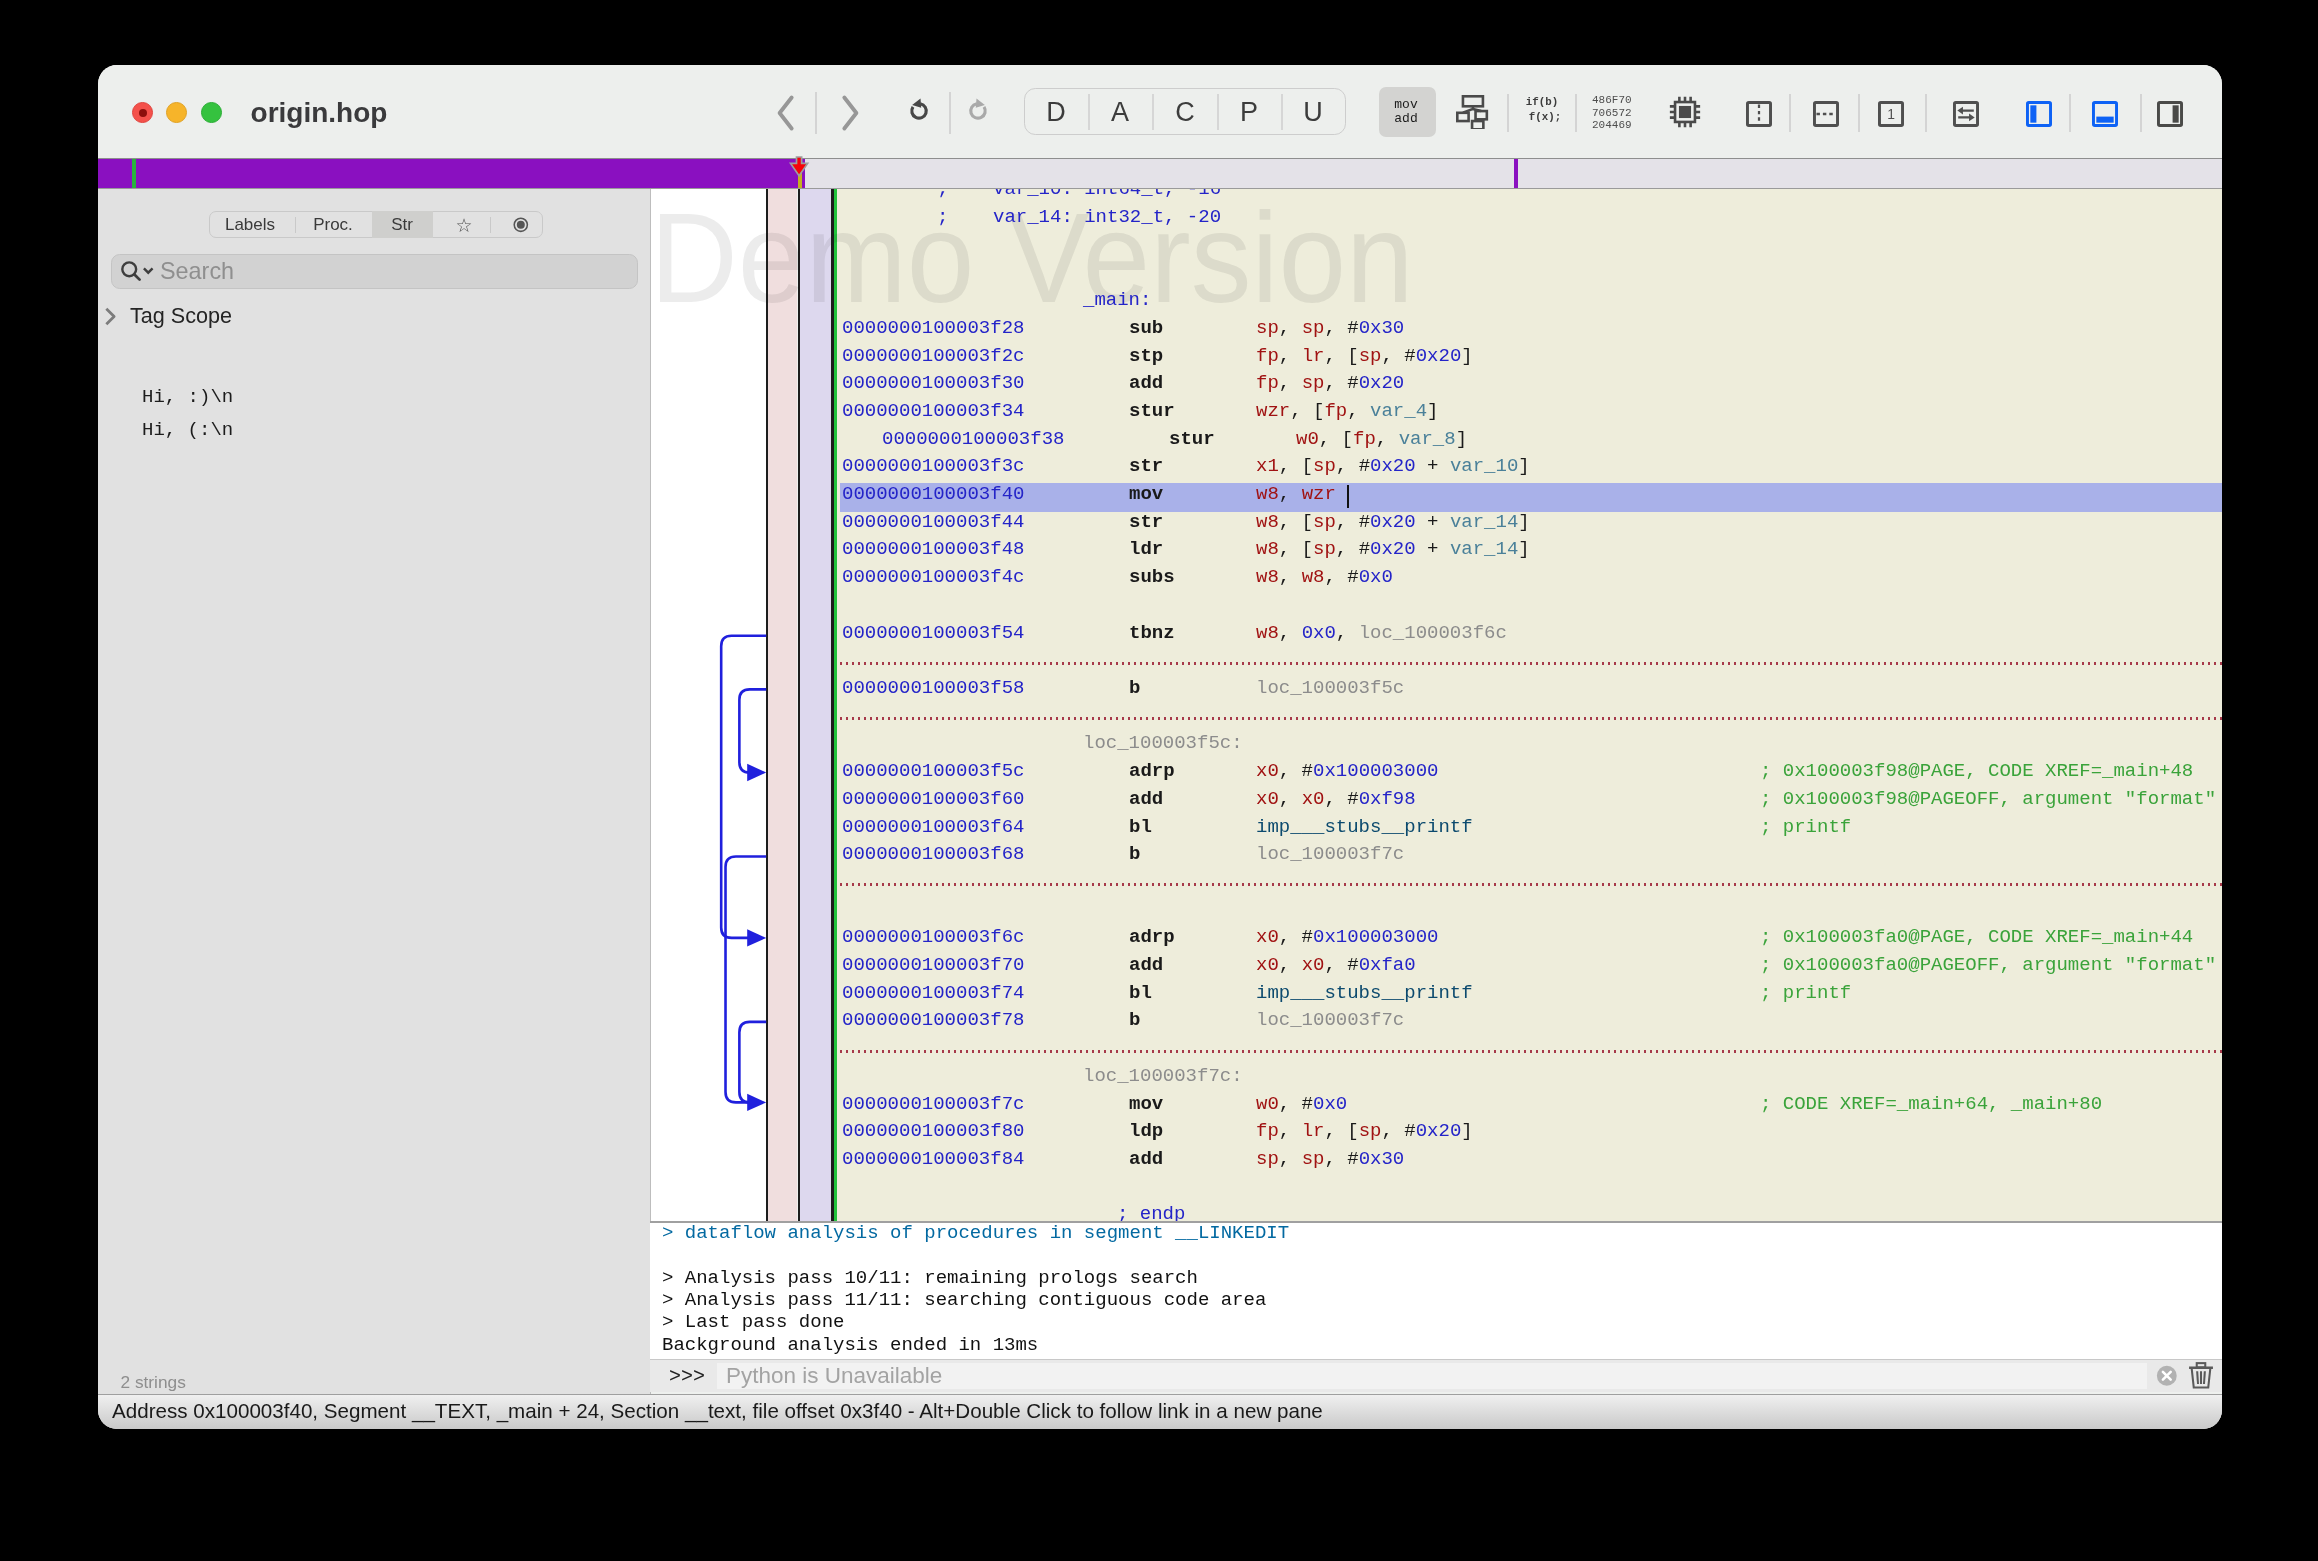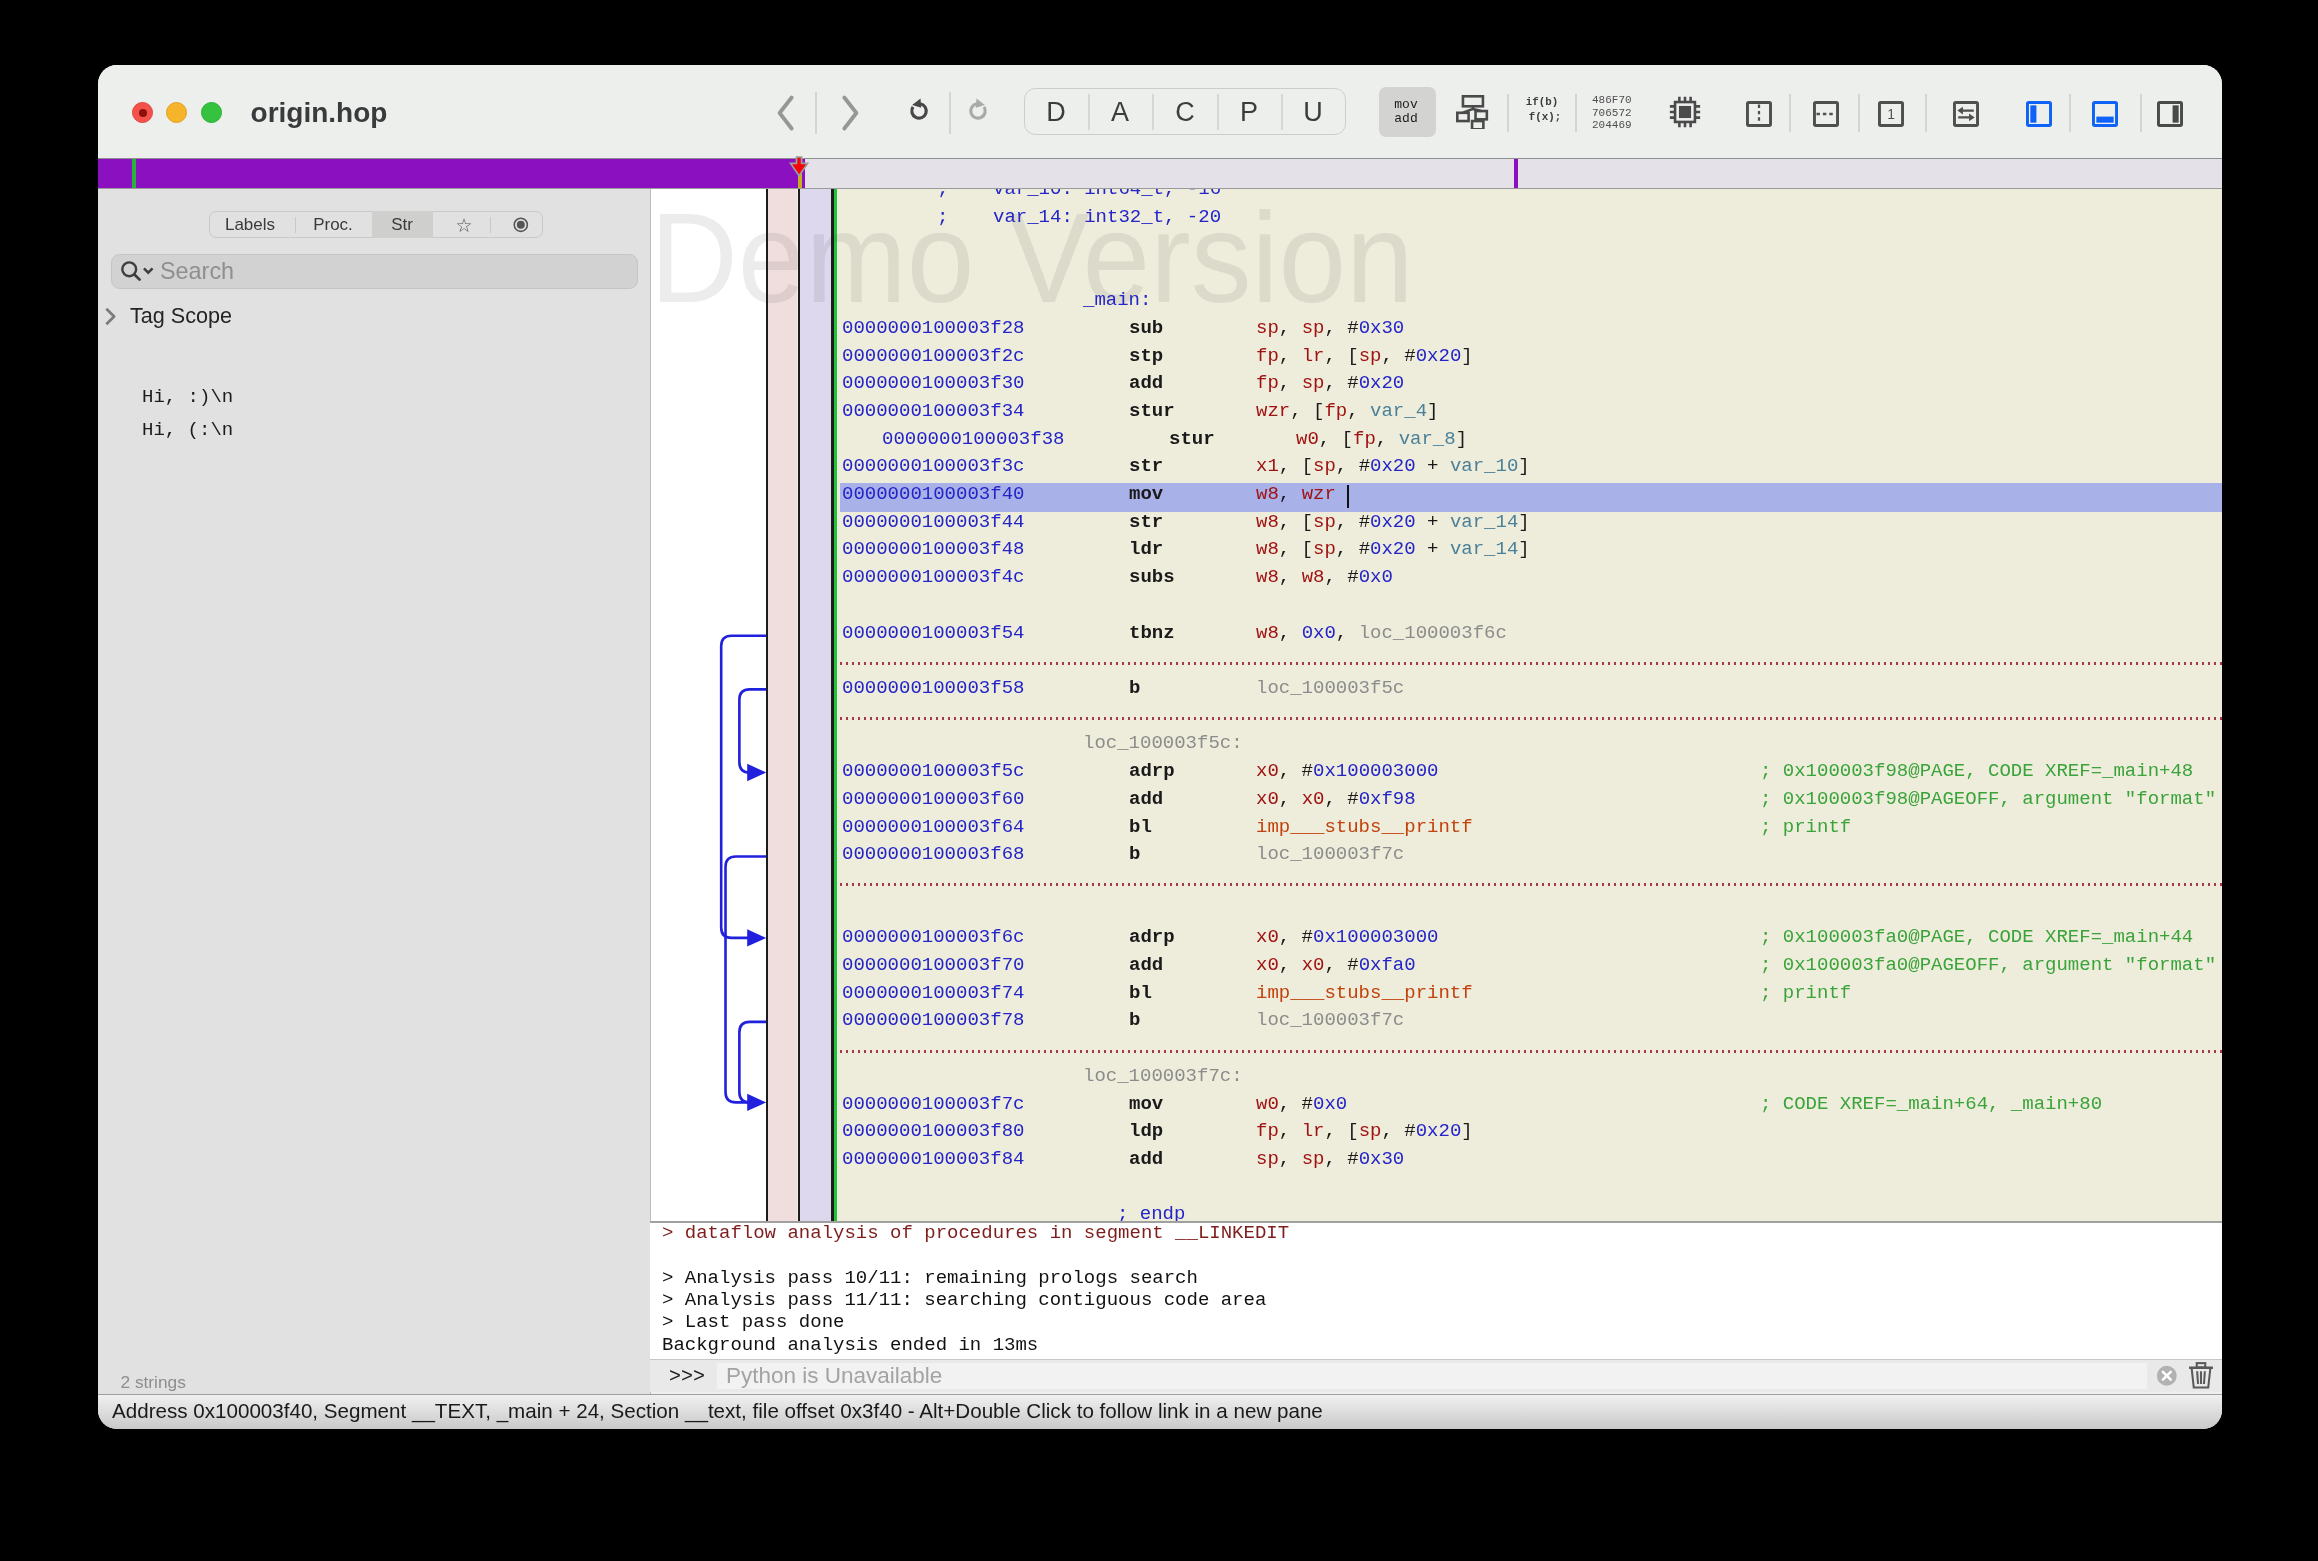--- a/index.html
+++ b/index.html
@@ -6,21 +6,21 @@
 #win{position:absolute;left:98px;top:65px;width:2124px;height:1364px;border-radius:19px;
   background:#eef0ee;overflow:hidden;}
 .abs{position:absolute;}
 .mono{font-family:"Liberation Mono",monospace;}
 
 .cb{color:#2424c8;} 
 .cr{color:#a01212;} 
 .ct{color:#4a8099;} 
 .cg{color:#8c8c8c;} 
 .cgr{color:#3aa33a;} 
-.croy{color:#c2410c;} 
+.croy{color:#0c4a6e;} 
 .ck{color:#1a1a1a;}
 .row{position:absolute;left:0;width:100%;height:28px;line-height:31px;white-space:pre;}
 .code{font-family:"Liberation Mono",monospace;font-size:19px;}
 .codeb{font-family:"Liberation Mono",monospace;font-size:19px;font-weight:bold;}
 </style></head>
 <body>
 <div id="page">
     <div id="win">
 <div class="abs" style="left:0;top:0;width:2124px;height:94px;background:#edefed;"></div>
 <div class="abs" style="left:34px;top:37px;width:21px;height:21px;border-radius:10.4px;background:#f4514b;border:0.9px solid #e0443e;box-sizing:border-box;"></div>
@@ -205,21 +205,21 @@
         <div class="row code" style="top:927px;"><span class="abs cb" style="left:192px;">0000000100003f80</span><span class="abs codeb ck" style="left:479px;">ldp</span><span class="abs ck" style="left:606px;"><span class="cr">fp</span>, <span class="cr">lr</span>, [<span class="cr">sp</span>, #<span class="cb">0x20</span>]</span></div>
         <div class="row code" style="top:955px;"><span class="abs cb" style="left:192px;">0000000100003f84</span><span class="abs codeb ck" style="left:479px;">add</span><span class="abs ck" style="left:606px;"><span class="cr">sp</span>, <span class="cr">sp</span>, #<span class="cb">0x30</span></span></div>
         <div class="row code" style="top:1010px;"><span class="abs cb" style="left:467px;">; endp</span></div>
         <div class="abs" style="left:190px;top:473px;width:1383px;height:2.6px;background:repeating-linear-gradient(to right,#a63a4a 0 2.2px,transparent 2.2px 6px);"></div>
         <div class="abs" style="left:190px;top:528px;width:1383px;height:2.6px;background:repeating-linear-gradient(to right,#a63a4a 0 2.2px,transparent 2.2px 6px);"></div>
         <div class="abs" style="left:190px;top:694px;width:1383px;height:2.6px;background:repeating-linear-gradient(to right,#a63a4a 0 2.2px,transparent 2.2px 6px);"></div>
         <div class="abs" style="left:190px;top:861px;width:1383px;height:2.6px;background:repeating-linear-gradient(to right,#a63a4a 0 2.2px,transparent 2.2px 6px);"></div>
       </div>
 <div class="abs" style="left:552px;top:1156px;width:1572px;height:1.7px;background:#a0a0a0;"></div>
 <div class="abs" style="left:552px;top:1158px;width:1572px;height:136px;background:#ffffff;"></div>
-<div class="abs mono" style="left:564px;top:1168px;transform:translate(0,-50%);font-size:19px;color:#7f1d1d;white-space:pre;">&gt; dataflow analysis of procedures in segment __LINKEDIT</div>
+<div class="abs mono" style="left:564px;top:1168px;transform:translate(0,-50%);font-size:19px;color:#0369a1;white-space:pre;">&gt; dataflow analysis of procedures in segment __LINKEDIT</div>
 <div class="abs mono" style="left:564px;top:1213px;transform:translate(0,-50%);font-size:19px;color:#111;white-space:pre;">&gt; Analysis pass 10/11: remaining prologs search</div>
 <div class="abs mono" style="left:564px;top:1235px;transform:translate(0,-50%);font-size:19px;color:#111;white-space:pre;">&gt; Analysis pass 11/11: searching contiguous code area</div>
 <div class="abs mono" style="left:564px;top:1257px;transform:translate(0,-50%);font-size:19px;color:#111;white-space:pre;">&gt; Last pass done</div>
 <div class="abs mono" style="left:564px;top:1280px;transform:translate(0,-50%);font-size:19px;color:#111;white-space:pre;">Background analysis ended in 13ms</div>
 <div class="abs" style="left:552px;top:1294px;width:1572px;height:33px;background:#e9e9e9;border-top:1.7px solid #c8c8c8;box-sizing:border-box;"></div>
 <div class="abs" style="left:619px;top:1298px;width:1430px;height:26px;background:#f2f2f2;"></div>
 <div class="abs mono" style="left:571px;top:1311px;transform:translate(0,-50%);font-size:20px;color:#222;">&gt;&gt;&gt;</div>
 <div class="abs" style="left:628px;top:1311px;transform:translate(0,-50%);font-size:22.5px;color:#a3a3a3;">Python is Unavailable</div>
 <svg class="abs" style="left:2058px;top:1300px;" width="21.6" height="21.6" viewBox="0 0 25 25">
 <circle cx="12.5" cy="12.5" r="11.5" fill="#b2b2b2"></circle>

